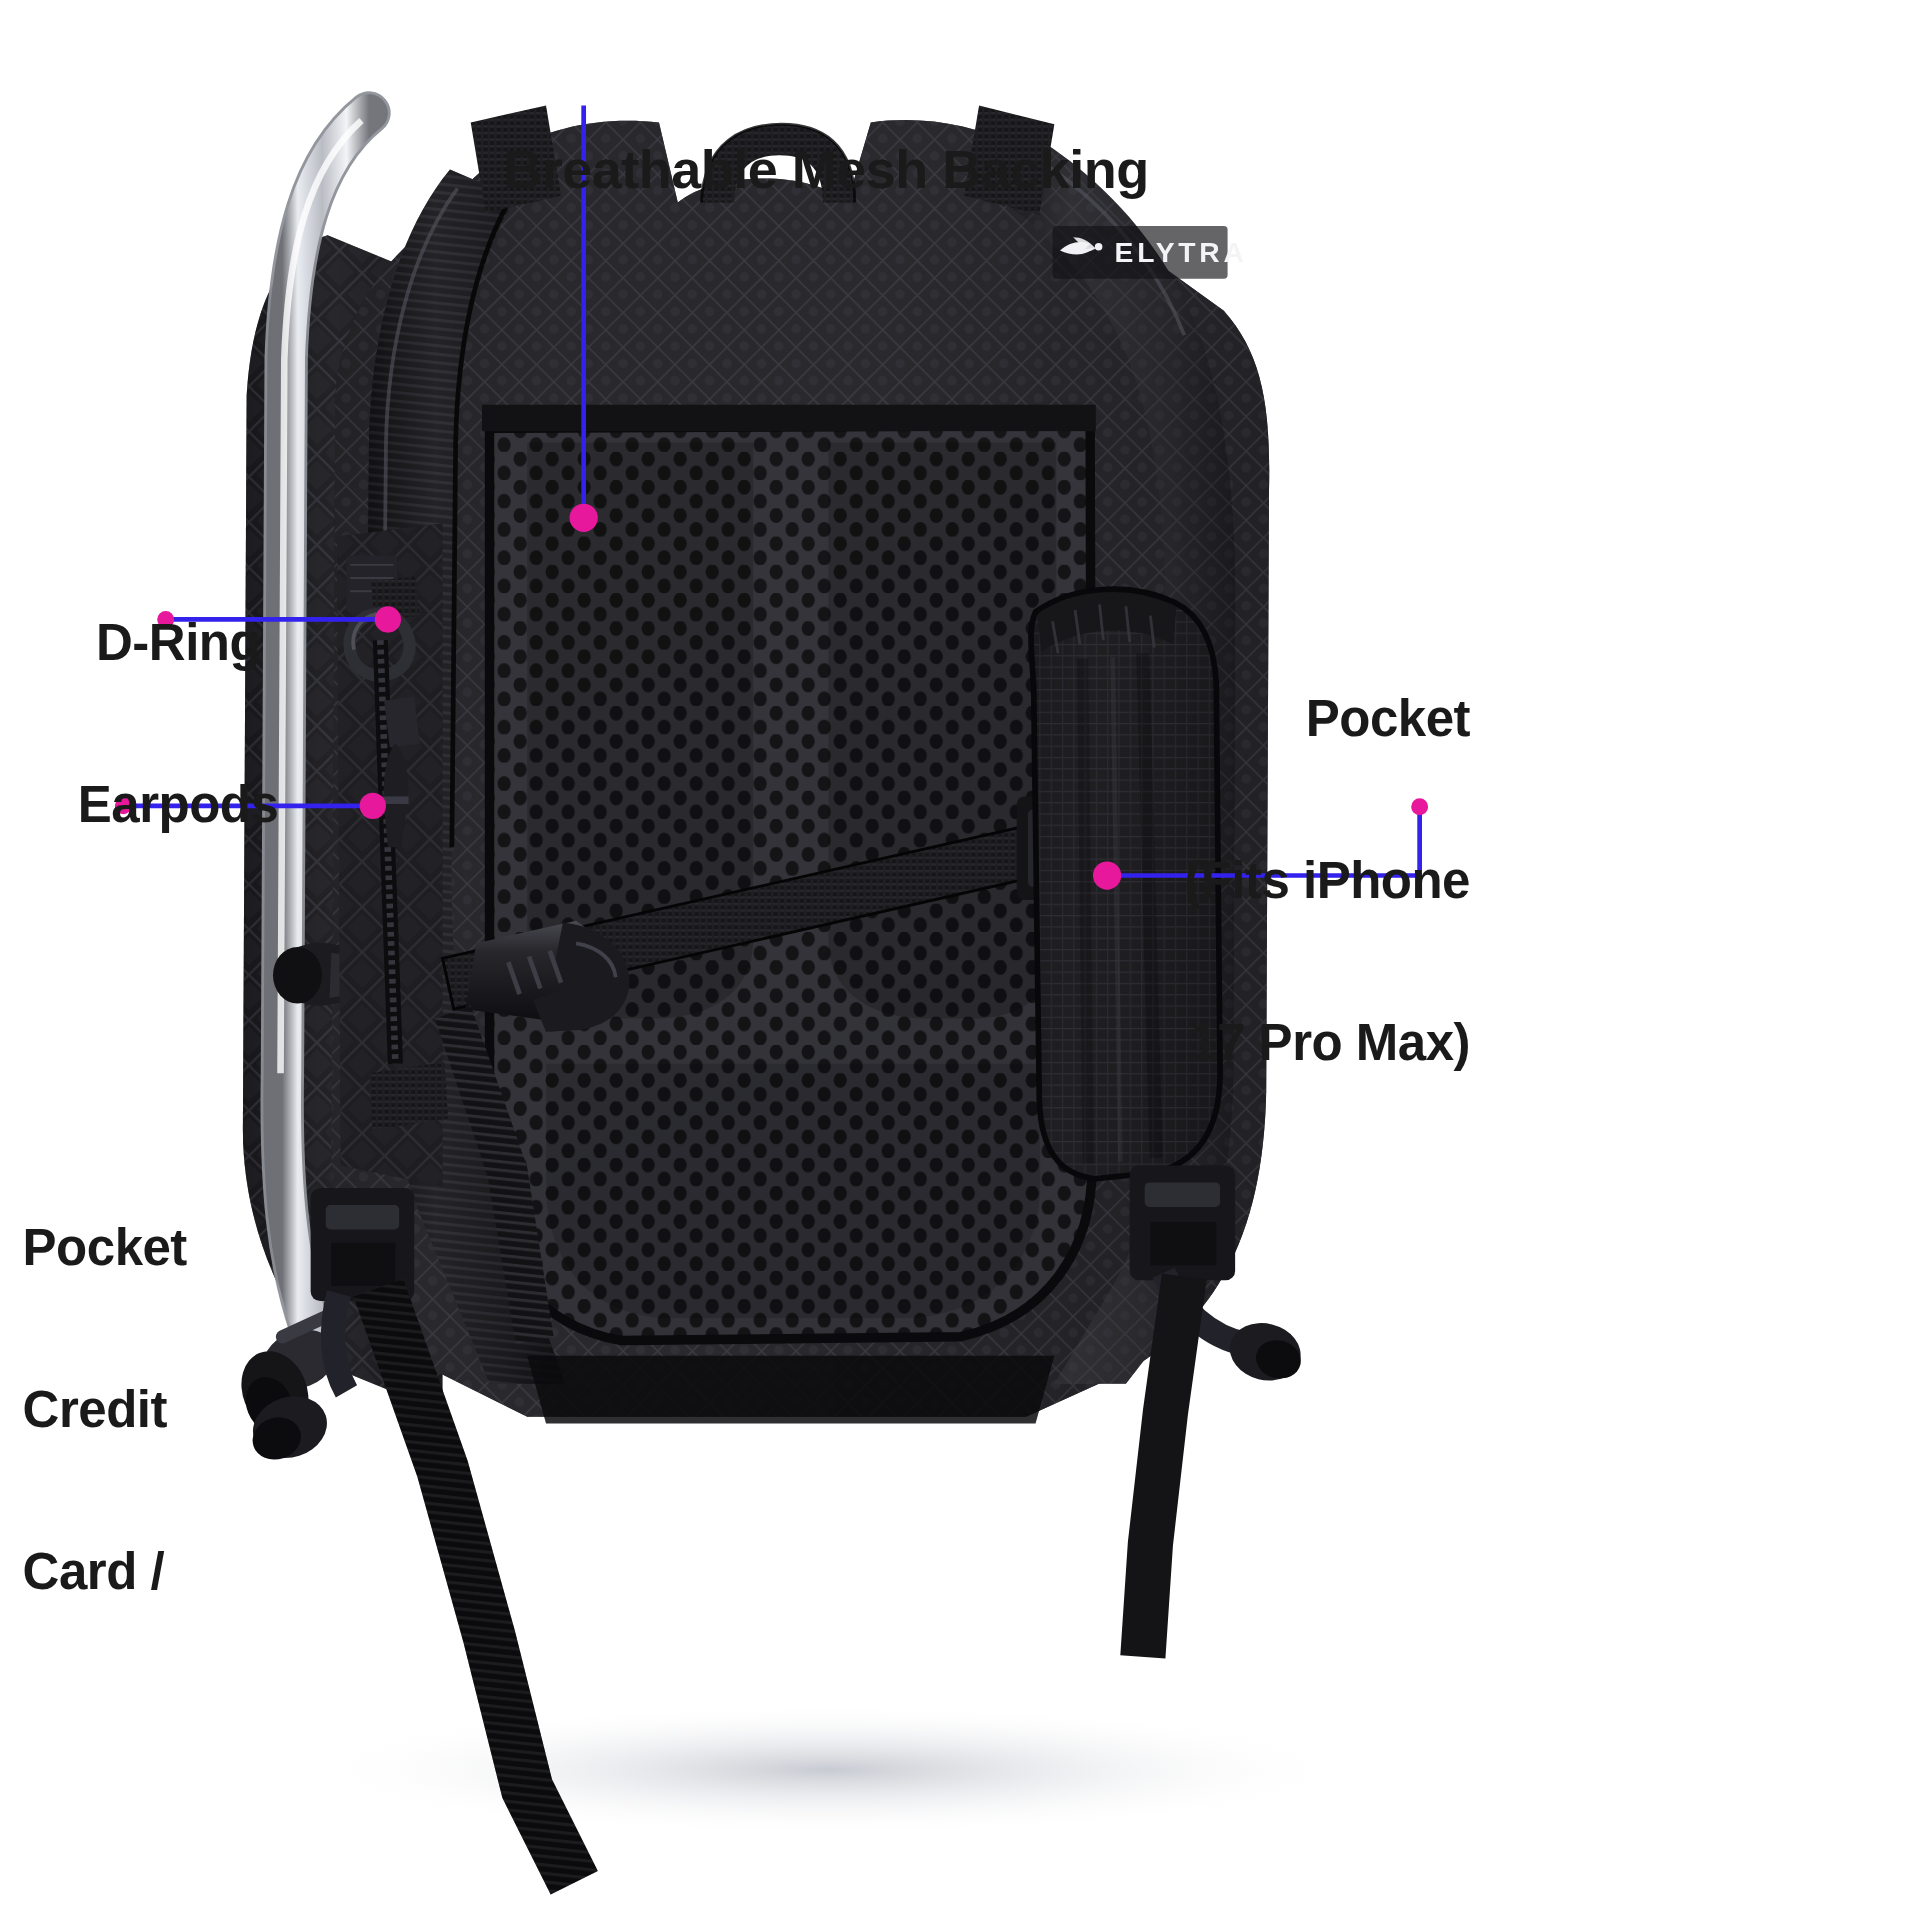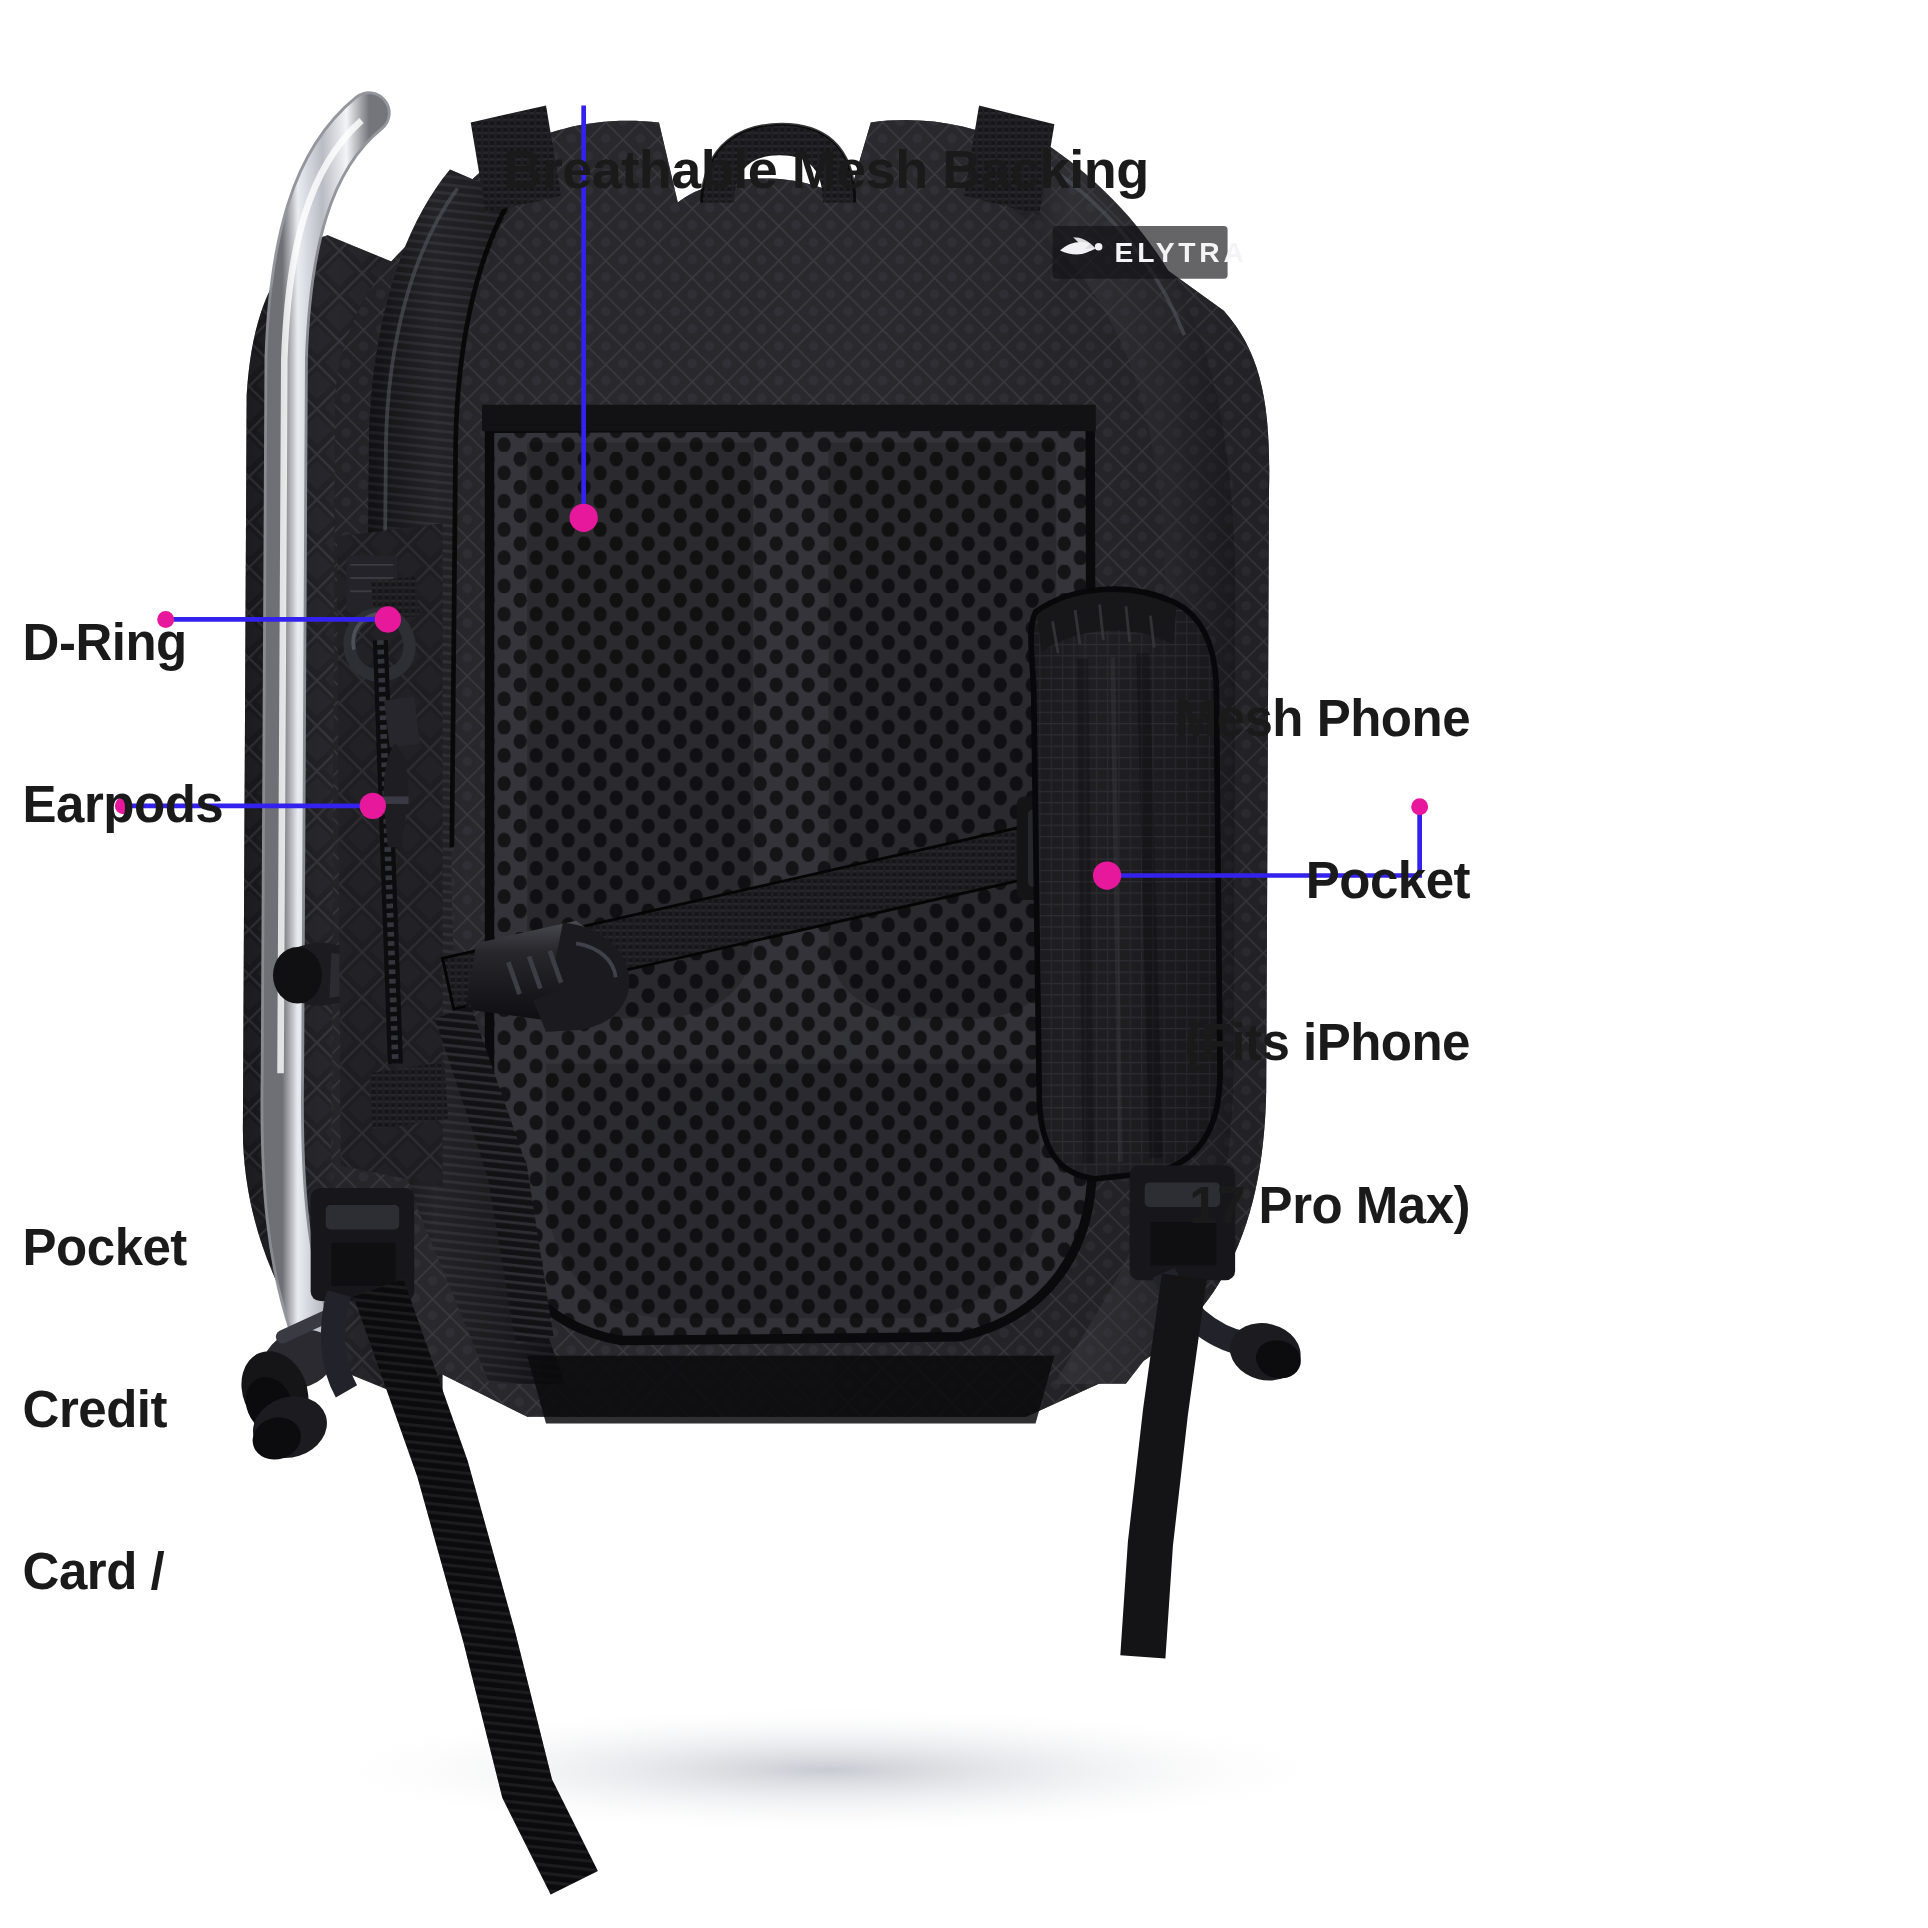--- a/index.html
+++ b/index.html
@@ -35,21 +35,21 @@
   .anno-left{
     font-size:51px;
     text-align:left;
     line-height:1.06;
   }
   .anno-right{
     font-size:51px;
     text-align:right;
     line-height:1.06;
   }
-  #label-dring{left:22.6px;top:508px;width:311px;}
+  #label-dring{left:22.6px;top:508px;width:311px;text-align:center;}
   #label-zipper{left:22.6px;top:1113px;width:282px;}
   #label-phone{right:458px;top:584px;width:358px;}
 
   .anno span{display:block;}
 
   svg.callouts{position:absolute;left:0;top:0;width:1928px;height:1928px;pointer-events:none;}
 </style>
 </head>
 <body>
 
@@ -396,20 +396,19 @@
   </div>
 
   <div class="anno anno-left" id="label-zipper">
     <span>Pocket</span>
     <span>Credit</span>
     <span>Card /</span>
     
   </div>
 
   <div class="anno anno-right" id="label-phone">
-    <span>Mesh Phone</span>
     <span>Pocket</span>
     <span>(Fits iPhone</span>
     <span>17 Pro Max)</span>
   </div>
 
 </div>
 
 
 </body></html>

